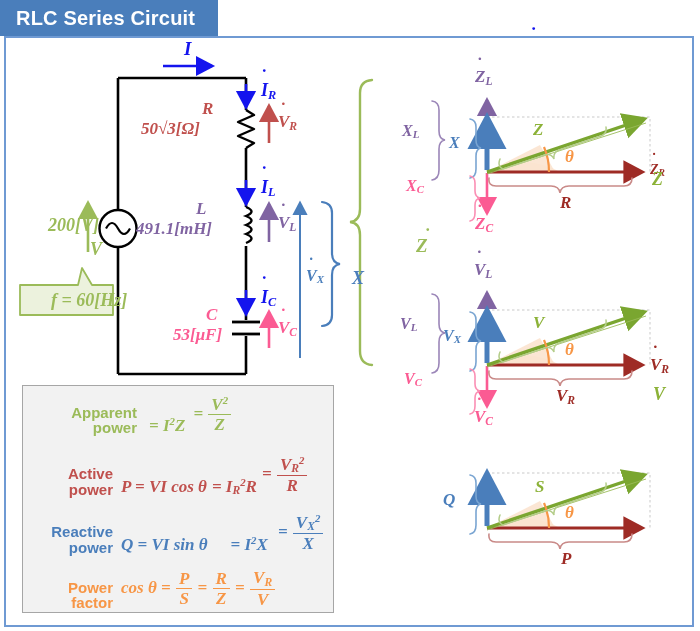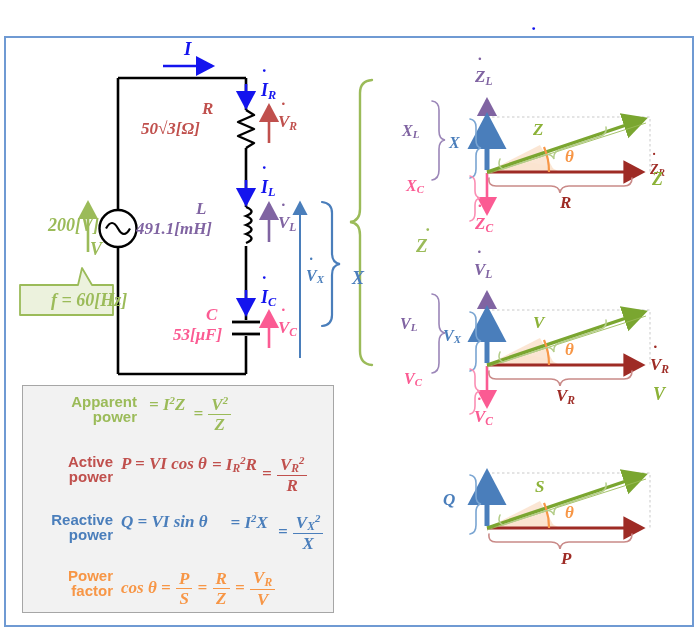--- a/index.html
+++ b/index.html
@@ -34,37 +34,38 @@
   .c-red{color:#c0504d;} .c-dred{color:#9e2b25;}
   .c-pur{color:#8064a2;} .c-pink{color:#fb5b93;}
   .c-blue{color:#1414ee;} .c-sblue{color:#4a7ebb;}
   .c-grn{color:#9bbb59;margin-left:24px;} .c-org{color:#f79646;}
   .c-dgrn{color:#8cb238;}
   
   .panel{
     position:absolute;left:22px;top:385px;width:312px;height:228px;
     background:#f2f2f2;border:1px solid #a6a6a6;box-sizing:border-box;
   }
-  .frow{position:absolute;display:flex;align-items:flex-start;}
+  .frow{position:absolute;display:flex;align-items:flex-end;}
   .ftag{
     font-family:"Liberation Sans", sans-serif;font-weight:bold;font-size:15px;
     line-height:1.02;text-align:right;width:84px;
   }
   .feq{font-family:"Liberation Serif", serif;font-style:italic;font-weight:bold;font-size:17px;margin-left:8px;}
   .frac{display:inline-block;text-align:center;vertical-align:middle;margin:0 1px;}
   .frac .num{display:block;border-bottom:1.4px solid currentColor;padding:0 3px;line-height:1.15;}
   .frac .den{display:block;padding:0 3px;line-height:1.2;}
 </style>
 </head>
 <body>
 
 <div id="root">
 
   <div class="frame"></div>
 
+  <div class="titlebar">RLC Series Circuit</div>
 
   <svg class="layer" viewBox="0 0 700 631">
     <defs>
       <marker id="ah-blue" markerWidth="9" markerHeight="9" refX="6.2" refY="4.5" orient="auto">
         <path d="M0,0.6 L7.4,4.5 L0,8.4 Z" fill="#1414ee"></path>
       </marker>
       <marker id="ah-red" markerWidth="9" markerHeight="9" refX="6.2" refY="4.5" orient="auto">
         <path d="M0,0.6 L7.4,4.5 L0,8.4 Z" fill="#c0504d"></path>
       </marker>
       <marker id="ah-dred" markerWidth="9" markerHeight="9" refX="6.2" refY="4.5" orient="auto">

